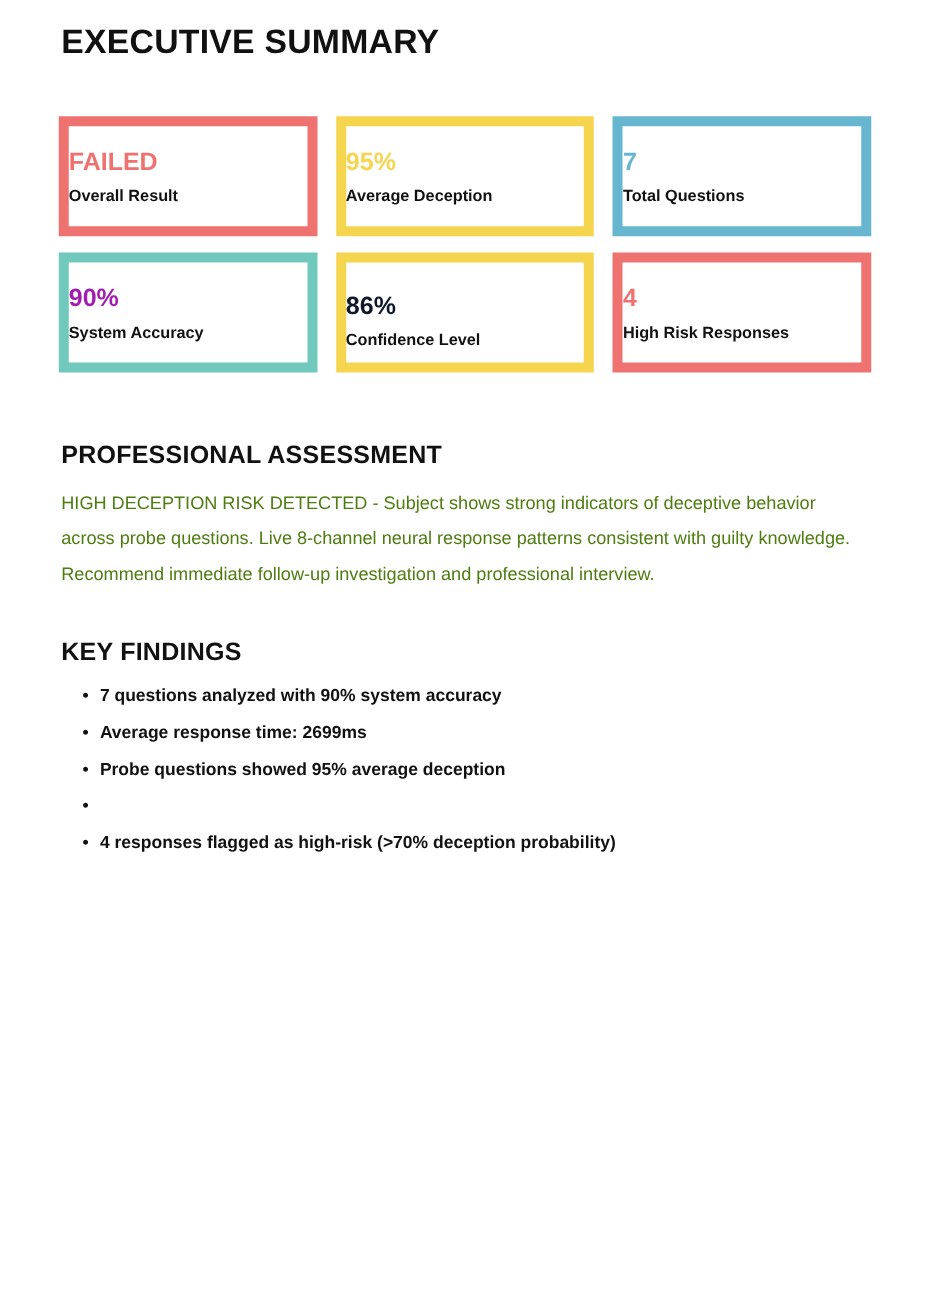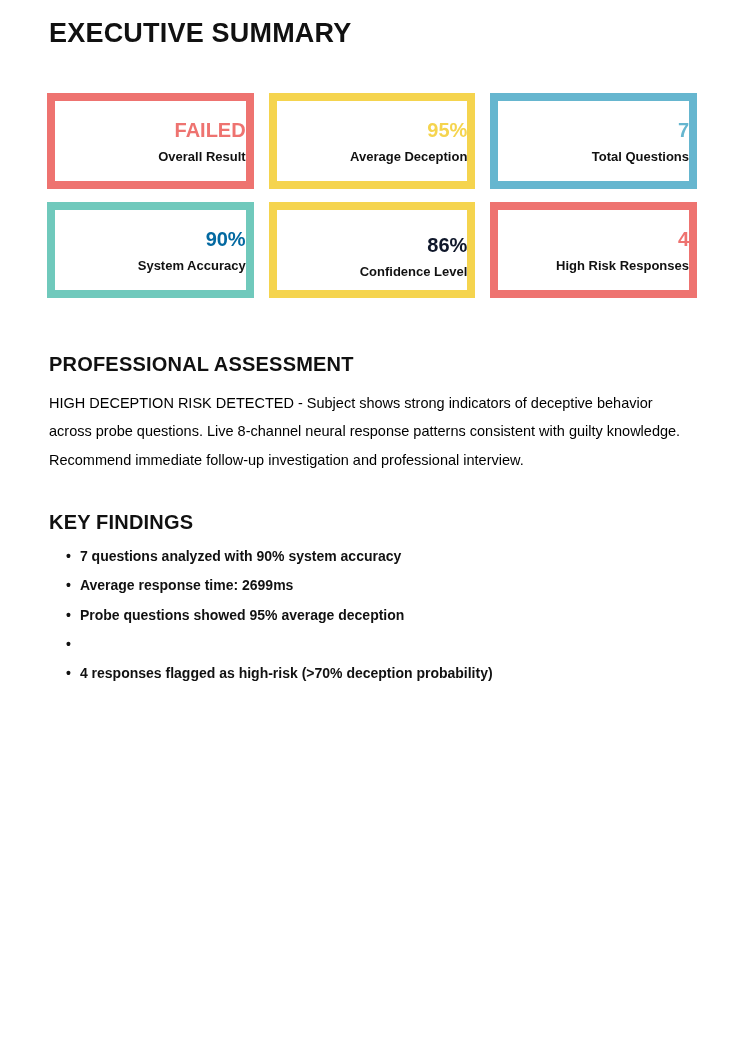--- a/index.html
+++ b/index.html
@@ -32,21 +32,21 @@
     column-gap: 15px;
     row-gap: 13px;
   }
   .stat-card {
     box-sizing: border-box;
     height: 96px;
     border: 8px solid #000;
     background: #ffffff;
     display: flex;
     flex-direction: column;
-    align-items: flex-end;
+    align-items: flex-start;
     justify-content: center;
   }
   .stat-value {
     font-size: 20px;
     font-weight: bold;
     line-height: 1;
   }
   .stat-label {
     margin-top: 10px;
     font-size: 13px;
@@ -63,21 +63,21 @@
     letter-spacing: 0.2px;
   }
   .pa-heading { margin-top: 55px; }
   .pa-body {
     margin: 13px 0 0 0;
     padding: 0 48px 0 49px;
     max-width: 650px;
     box-sizing: content-box;
     font-size: 14.5px;
     line-height: 1.95;
-    color: #000000;
+    color: #4d7c0f;
   }
   .kf-heading { margin-top: 37px; }
   .findings-list {
     list-style: none;
     margin: 15px 0 0 0;
     padding: 0 47px 0 66px;
   }
   .finding-item {
     display: flex;
     align-items: baseline;
@@ -114,21 +114,21 @@
       </div>
       <div class="stat-card" style="border-color: rgb(245, 212, 78);">
         <div class="stat-value" style="color: rgb(245, 212, 78);">95%</div>
         <div class="stat-label">Average Deception</div>
       </div>
       <div class="stat-card" style="border-color: rgb(102, 182, 207);">
         <div class="stat-value" style="color: rgb(102, 182, 207);">7</div>
         <div class="stat-label">Total Questions</div>
       </div>
       <div class="stat-card" style="border-color: rgb(112, 201, 188);">
-        <div class="stat-value" style="color: #0369a1; margin-left: 15px;">90%</div>
+        <div class="stat-value" style="color: #a21caf;">90%</div>
         <div class="stat-label">System Accuracy</div>
       </div>
       <div class="stat-card" style="border-color: rgb(245, 212, 78);">
         <div class="stat-value" style="color: #0f172a; margin-top: 12px;">86%</div>
         <div class="stat-label">Confidence Level</div>
       </div>
       <div class="stat-card" style="border-color: rgb(238, 115, 112);">
         <div class="stat-value" style="color: rgb(238, 115, 112);">4</div>
         <div class="stat-label">High Risk Responses</div>
       </div>

